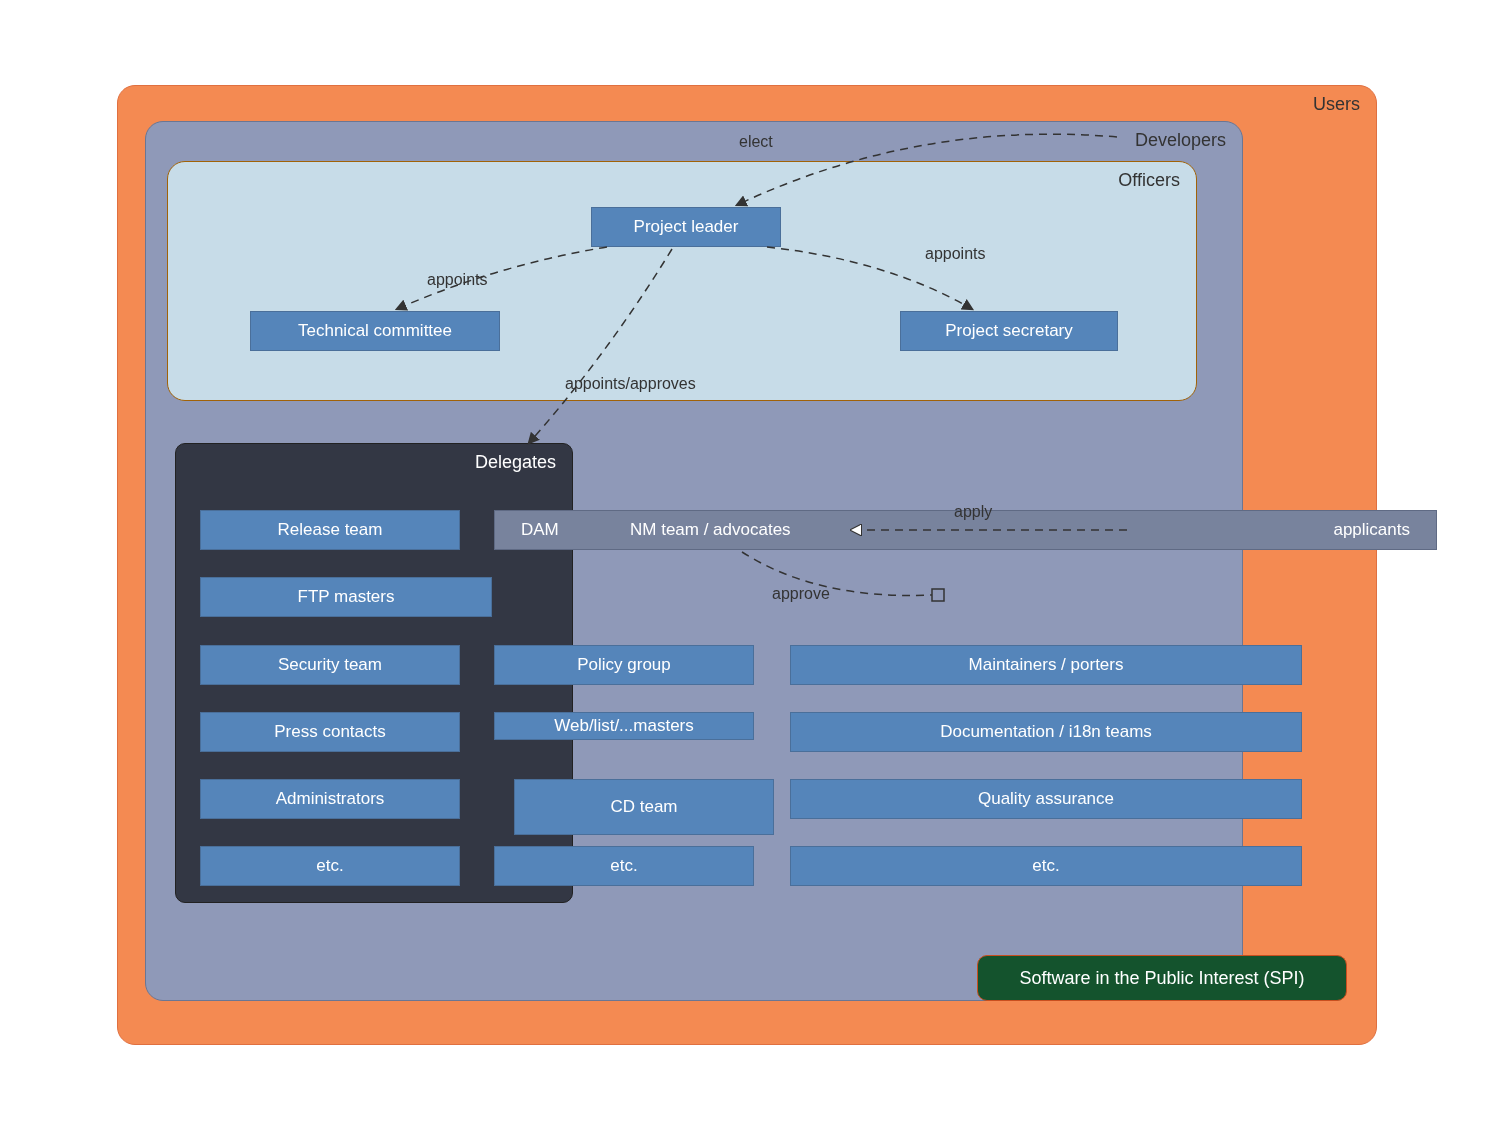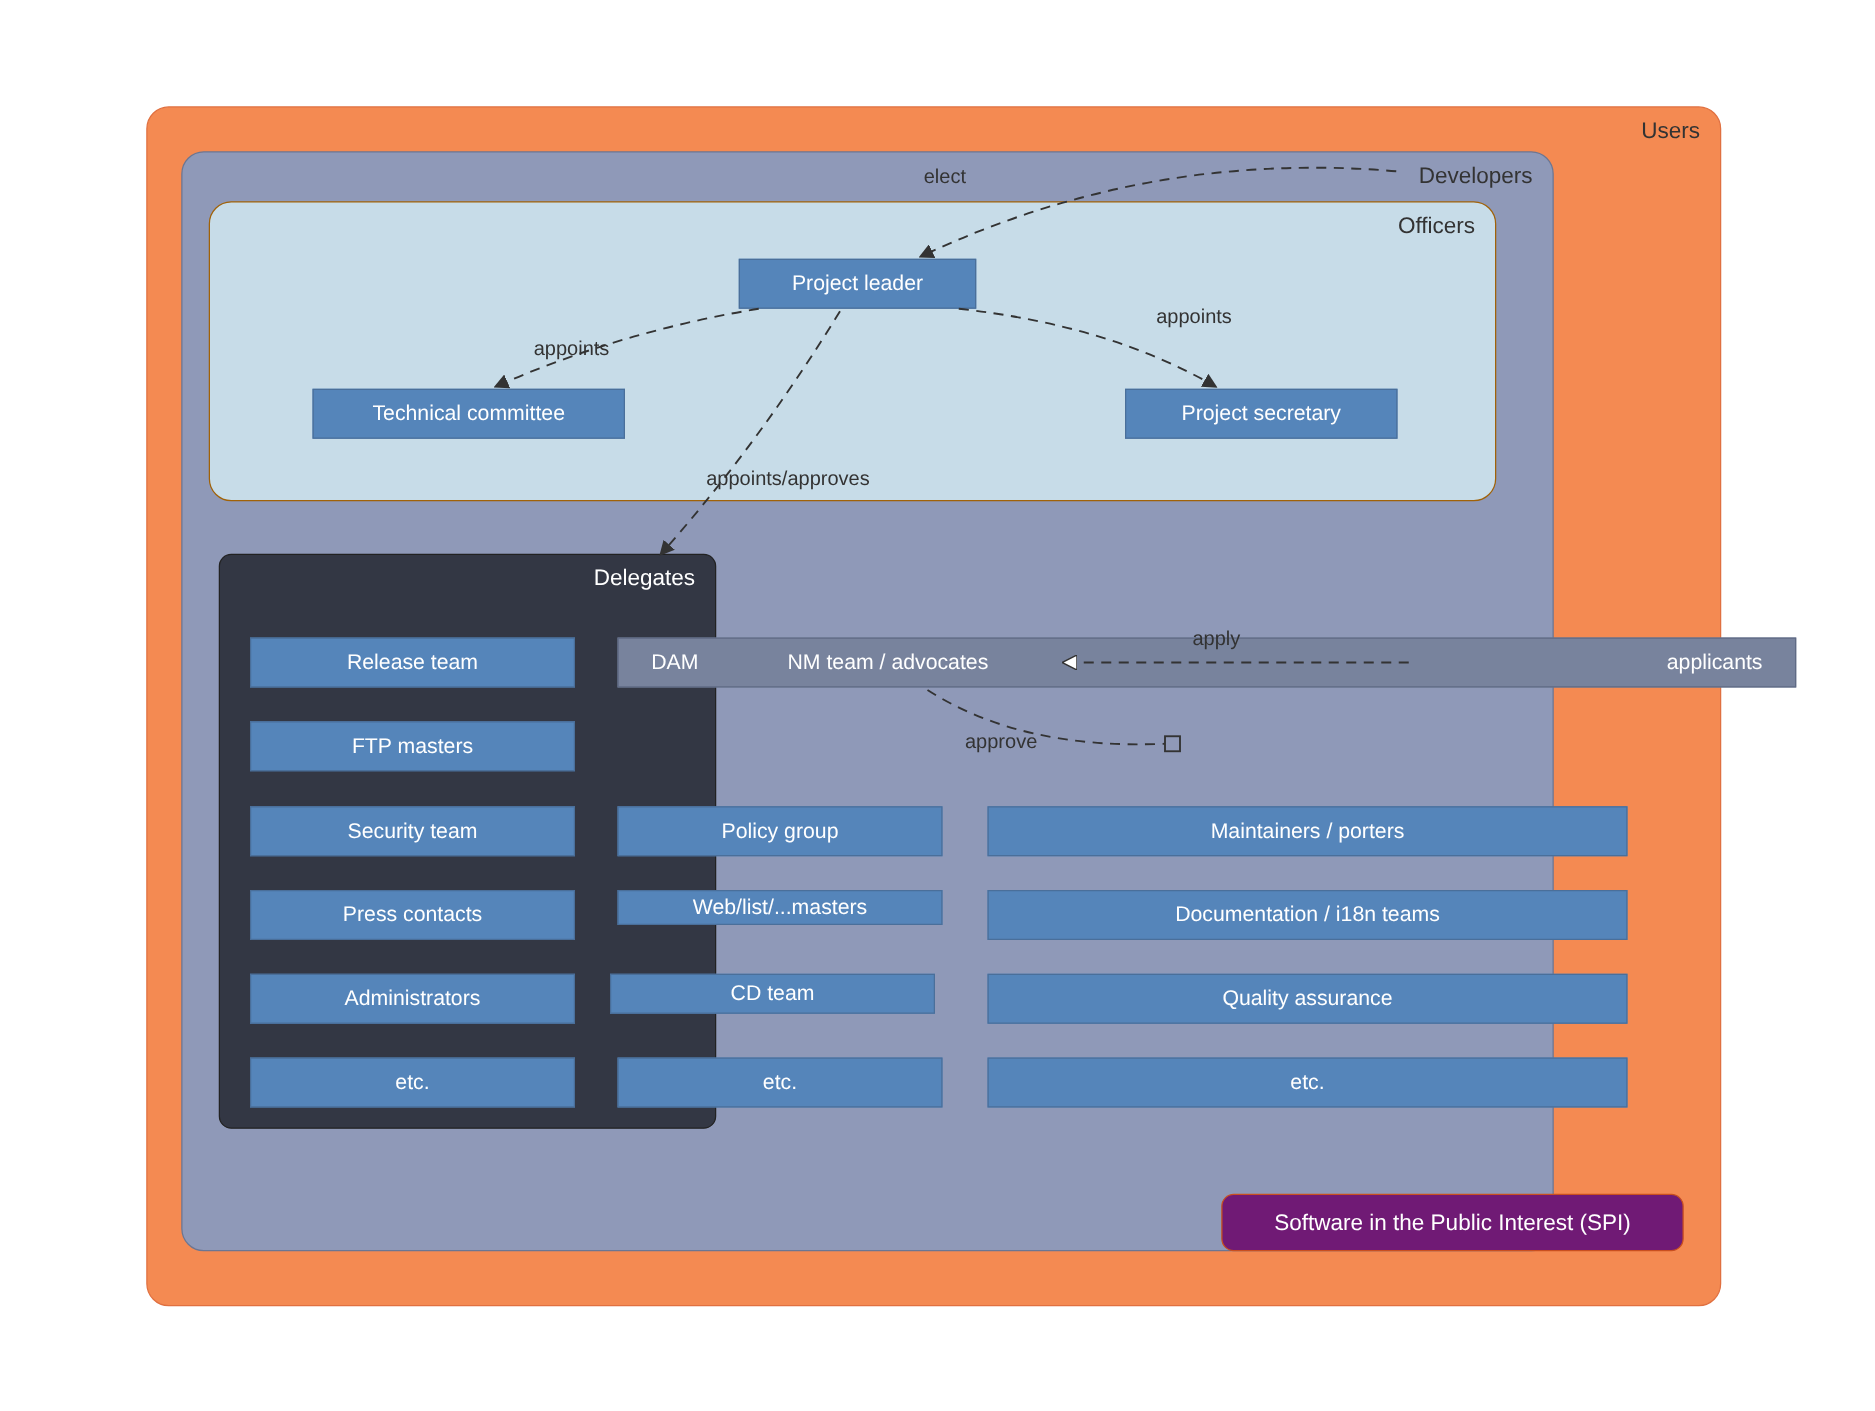--- a/index.html
+++ b/index.html
@@ -58,21 +58,21 @@
     border: 1px solid #4a6f9a;
     color: #fff;
     font-size: 17px;
     display: flex;
     align-items: center;
     justify-content: center;
     text-align: left;
   }
   .spi {
     position: absolute;
-    background: #701a75;
+    background: #14532d;
     border: 1px solid #c94f1f;
     color: #fff;
     font-size: 18px;
     display: flex;
     align-items: center;
     justify-content: center;
     border-radius: 10px;
   }
   .graybar {
     position: absolute;
@@ -128,21 +128,21 @@
     <span>Project secretary</span>
   </div>
 
   <div class="container delegates">
     <div class="label-topright">Delegates</div>
   </div>
 
   <div class="box" style="left:83px;  top:425px; width:260px; height:40px;">
       <span>Release team</span>
     </div>
-  <div class="box" style="left:83px;  top:492px; width:260px; height:40px;">
+  <div class="box" style="left:83px;  top:492px; width:292px; height:40px;">
       <span>FTP masters</span>
     </div>
   <div class="box" style="left:83px;  top:560px; width:260px; height:40px;">
       <span>Security team</span>
     </div>
   <div class="box" style="left:83px;  top:627px; width:260px; height:40px;">
       <span>Press contacts</span>
     </div>
   <div class="box" style="left:83px;  top:694px; width:260px; height:40px;">
       <span>Administrators</span>
@@ -150,21 +150,21 @@
   <div class="box" style="left:83px;  top:761px; width:260px; height:40px;">
       <span>etc.</span>
     </div>
 
   <div class="box" style="left:377px; top:560px; width:260px; height:40px;">
       <span>Policy group</span>
     </div>
   <div class="box" style="left:377px; top:627px; width:260px; height:28px;">
       <span>Web/list/...masters</span>
     </div>
-  <div class="box" style="left:371px; top:694px; width:260px; height:32px;">
+  <div class="box" style="left:397px; top:694px; width:260px; height:56px;">
       <span>CD team</span>
     </div>
   <div class="box" style="left:377px; top:761px; width:260px; height:40px;">
       <span>etc.</span>
     </div>
 
   <div class="box" style="left:673px; top:560px; width:512px; height:40px;">
       <span>Maintainers / porters</span>
     </div>
   <div class="box" style="left:673px; top:627px; width:512px; height:40px;">

